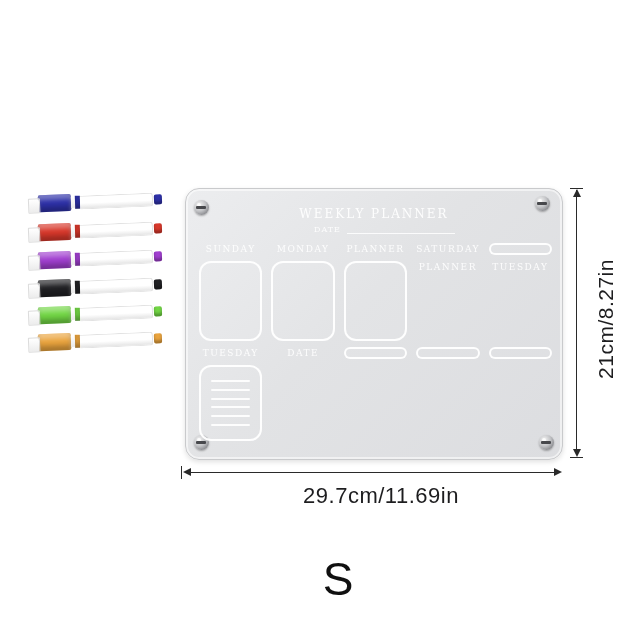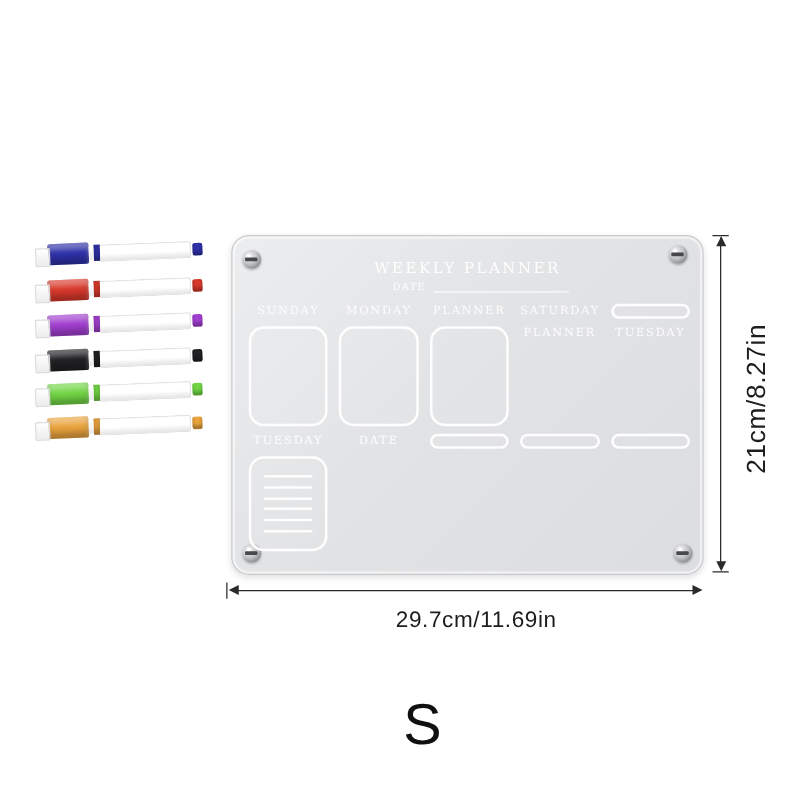--- a/index.html
+++ b/index.html
@@ -108,21 +108,21 @@
   .arr-down{left:573px;top:449px;border-left:4px solid transparent;border-right:4px solid transparent;border-top:8px solid var(--dim-line,#2a2a2a);}
   .arr-left{left:183px;top:468px;border-top:4px solid transparent;border-bottom:4px solid transparent;border-right:8px solid var(--dim-line,#2a2a2a);}
   .arr-right{left:554px;top:468px;border-top:4px solid transparent;border-bottom:4px solid transparent;border-left:8px solid var(--dim-line,#2a2a2a);}
 
   .dim-v-label{
     position:absolute;left:606px;top:319px;transform:translate(-50%,-50%) rotate(-90deg);
     font-size:21px;color:var(--dim-text,#1d1d1f);white-space:nowrap;letter-spacing:0.5px;
   }
   .dim-h-label{
     position:absolute;left:381px;top:496px;transform:translate(-50%,-50%);
-    font-size:18px;color:var(--dim-text,#1d1d1f);white-space:nowrap;letter-spacing:0.5px;
+    font-size:22px;color:var(--dim-text,#1d1d1f);white-space:nowrap;letter-spacing:0.5px;
   }
   .size-letter{
     position:absolute;left:338px;top:579px;transform:translate(-50%,-50%);
     font-size:46px;font-weight:400;color:#101010;
   }
 </style>
 </head>
 <body>
 
 <div id="canvas">

